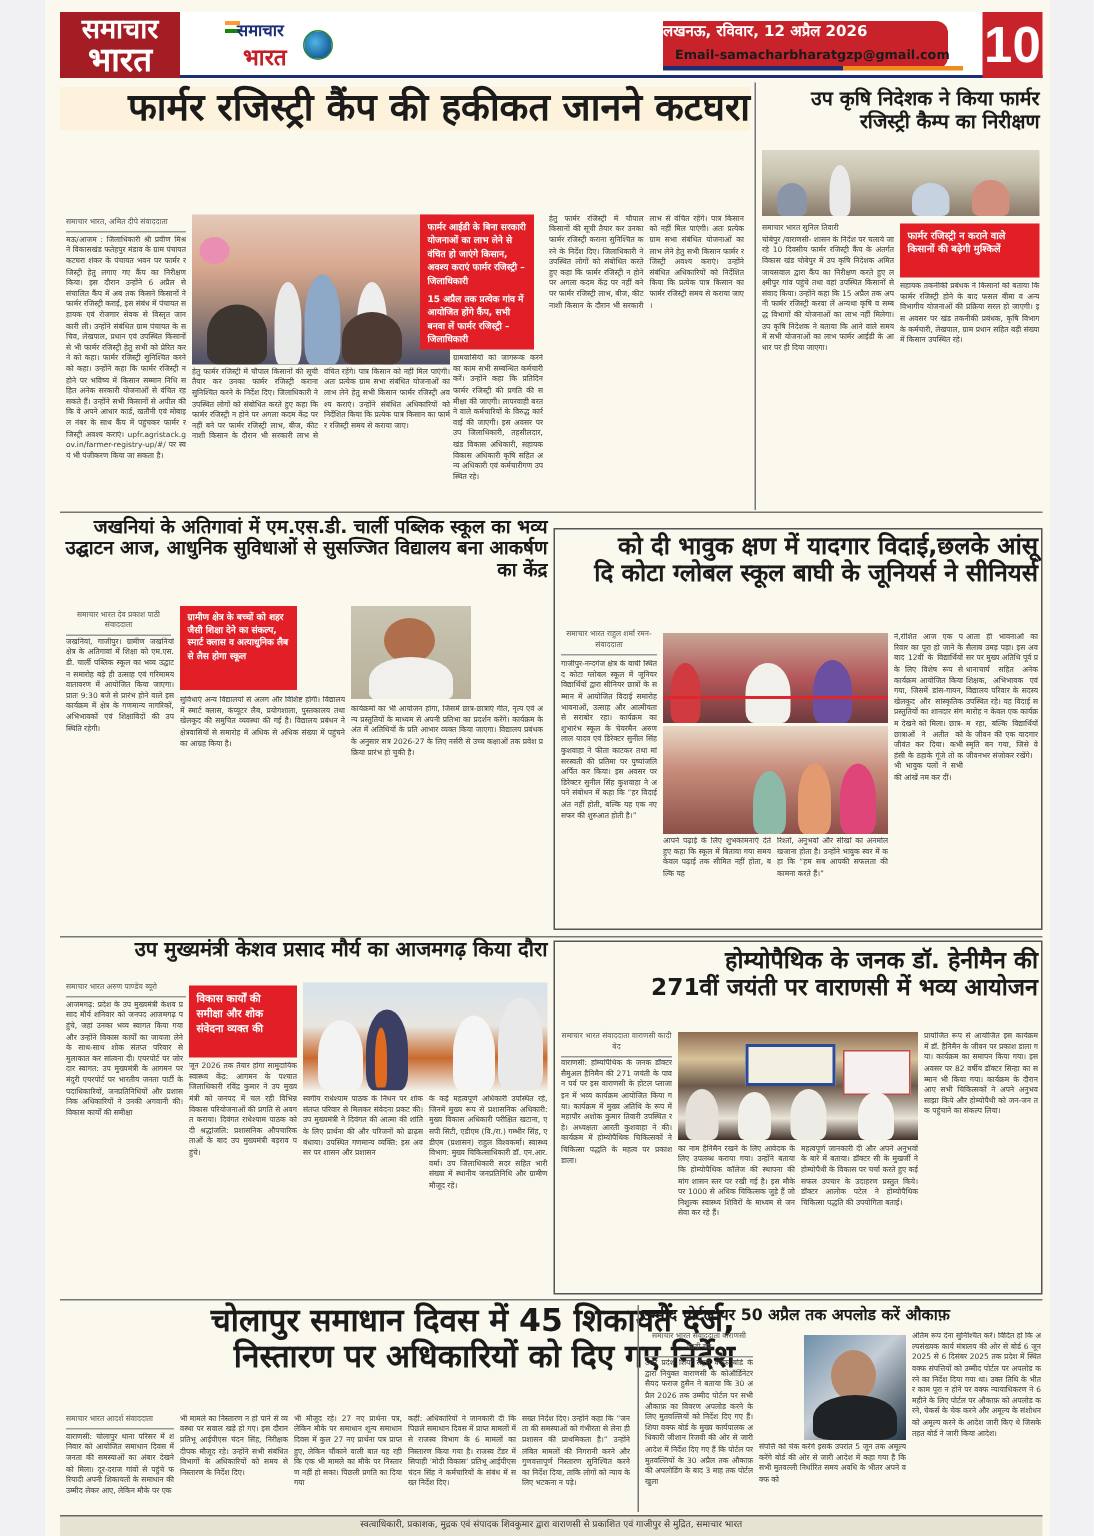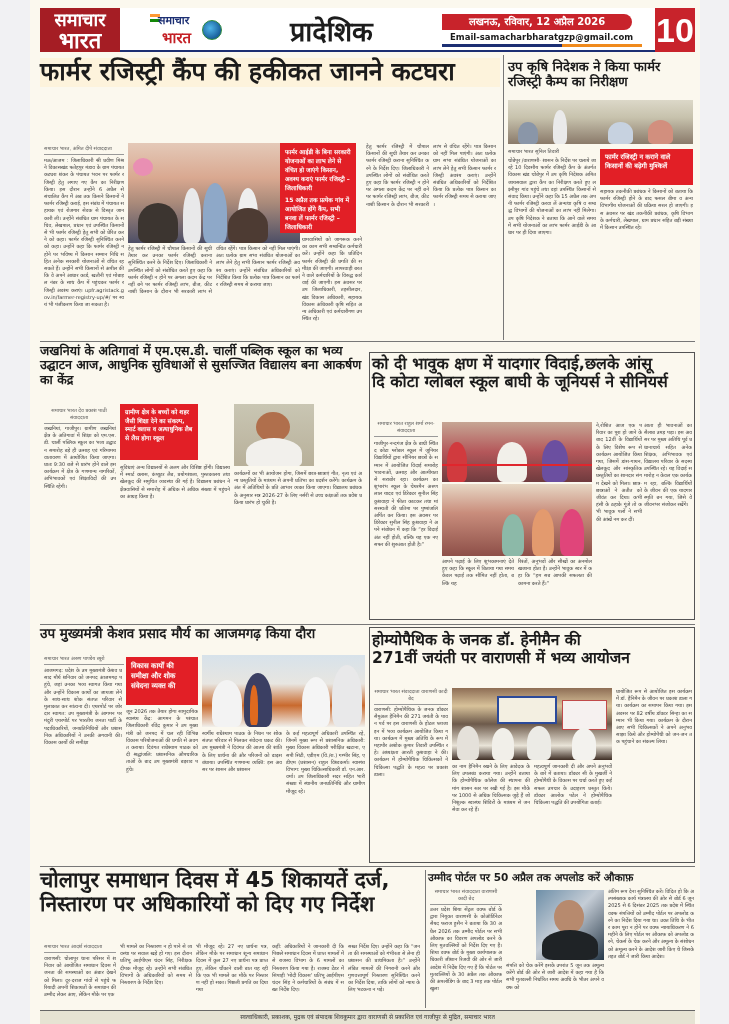--- a/index.html
+++ b/index.html
@@ -12,27 +12,27 @@
   .logo-box { position: absolute; left: 0; top: 0; width: 80px; height: 44px; background: #a51d24; color: #fff; font-family: "DejaVu Serif", serif; font-weight: bold; text-align: center; line-height: 20px; padding-top: 2px; }
   .logo-box span { display: block; font-size: 18px; }
   .logo-box .l2 { font-size: 22px; }
   .brand-logo { position: absolute; left: 110px; top: 2px; width: 76px; height: 40px; }
   .brand-logo .t1 { position: absolute; left: 8px; top: 2px; font-size: 11px; font-weight: bold; color: #1c2f73; }
   .brand-logo .t2 { position: absolute; left: 12px; top: 17px; font-size: 15px; font-weight: bold; color: #c41f25; }
   .brand-logo .globe { position: absolute; left: 52px; top: 10px; width: 20px; height: 20px; border-radius: 50%; background: radial-gradient(circle at 40% 40%, #4fb6e8, #1a5f9c 70%); border: 1px solid #2d8a3c; }
   .brand-logo .flag { position: absolute; left: 0; top: 4px; width: 10px; height: 8px; background: linear-gradient(#ff9933 33%, #fff 33% 66%, #138808 66%); }
   .section-title { position: absolute; left: 250px; top: 4px; font-size: 27px; font-weight: bold; color: #1c1c1c; font-family: "DejaVu Serif", serif; }
   .date-box { position: absolute; left: 402px; top: 6px; width: 205px; height: 30px; }
-  .date-pill { position: absolute; left: 0; top: 0; width: 190px; height: 16px; background: #c8232b; color: #fff; font-size: 10px; font-weight: bold; text-align: center; line-height: 16px; border-radius: 0 8px 8px 0; }
+  .date-pill { position: absolute; left: 0; top: 0; width: 190px; height: 32px; background: #c8232b; color: #fff; font-size: 10px; font-weight: bold; text-align: left; line-height: 16px; border-radius: 0 8px 8px 0; }
   .email { position: absolute; left: 8px; top: 18px; font-size: 8.5px; font-weight: bold; color: #1b1b1b; white-space: nowrap; }
   .email-bar { position: absolute; left: 0; top: 30px; width: 200px; height: 3px; background: linear-gradient(90deg, #1c2f73 60%, #f08a1c 60%); }
   .page-num { position: absolute; left: 615px; top: 0; width: 40px; height: 44px; background: #c8232b; color: #fff; font-size: 34px; font-weight: bold; text-align: center; line-height: 44px; font-family: "Liberation Sans", sans-serif; }
 
   
-  .headline { position: absolute; color: #1b1b1b; font-weight: bold; text-align: left; line-height: 1.15; font-family: "DejaVu Sans", sans-serif; }
+  .headline { position: absolute; color: #1b1b1b; font-weight: bold; text-align: right; line-height: 1.15; font-family: "DejaVu Sans", sans-serif; }
   .byline { position: absolute; font-size: 5px; color: #555; line-height: 7px; border-bottom: 1px solid #999; padding-bottom: 2px; }
   .col { position: absolute; overflow: hidden; }
   .col .txt { font-size: 5px; line-height: 7.2px; color: #3a3a3a; text-align: justify; word-break: break-all; }
   .redbox { position: absolute; background: #e21f26; color: #fff; font-size: 8px; line-height: 11px; padding: 4px 5px; font-weight: bold; }
   .photo { position: absolute; overflow: hidden; }
   .rule-v { position: absolute; width: 1px; background: #777; }
   .rule-h { position: absolute; height: 1px; background: #777; }
   .frame { position: absolute; border: 1.5px solid #555; }
 
   
@@ -58,21 +58,20 @@
     <div class="logo-box">
       <span>समाचार</span>
       <span class="l2">भारत</span>
     </div>
     <div class="brand-logo">
       <div class="flag"></div>
       <div class="t1">समाचार</div>
       <div class="t2">भारत</div>
       <div class="globe"></div>
     </div>
-    <div class="section-title">प्रादेशिक</div>
     <div class="date-box">
       <div class="date-pill">लखनऊ, रविवार, 12 अप्रैल 2026</div>
       <div class="email">Email-samacharbharatgzp@gmail.com</div>
       <div class="email-bar"></div>
     </div>
     <div class="page-num">10</div>
   </div>
 
   <div>
     <div class="headline" style="left:10px; top:58px; width:460px; font-size:25px; background:#fdf3dc;">

